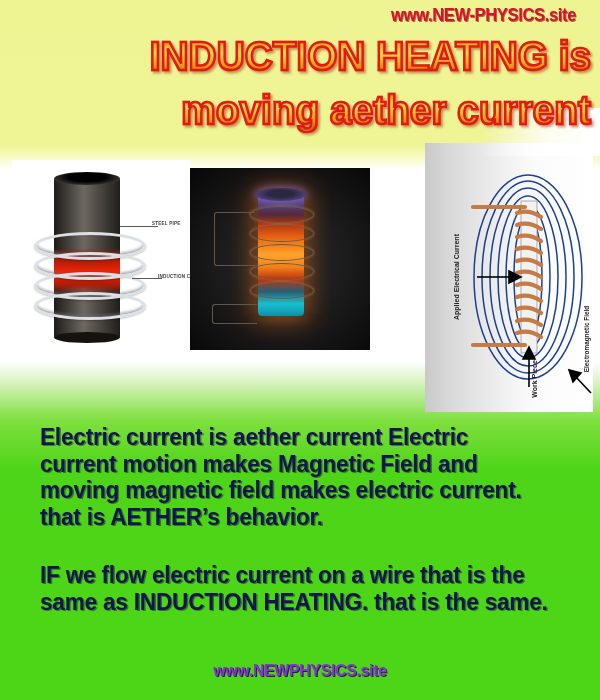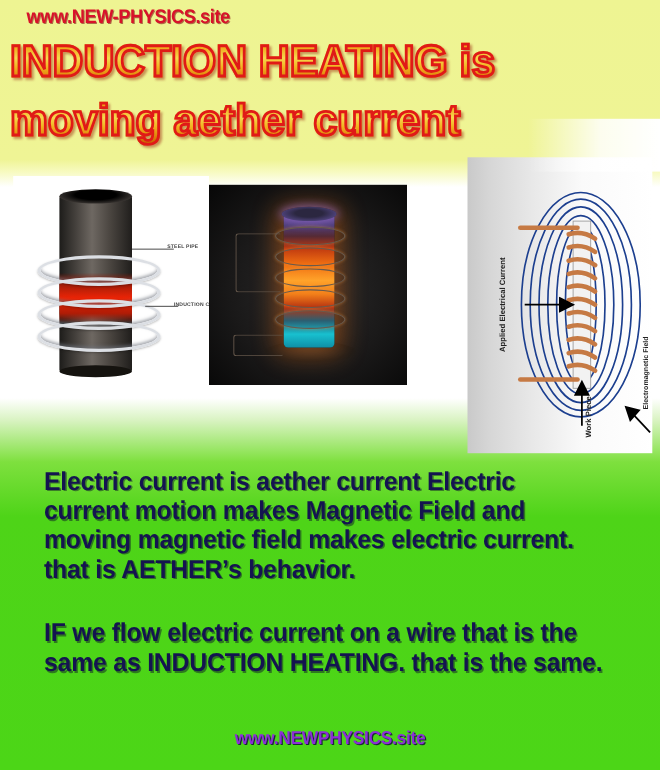--- a/index.html
+++ b/index.html
@@ -27,21 +27,21 @@
         #4ed418 470px,
         #4cd617 700px);
   }
 
   
   .header-band {
     position: absolute;
     left: 0; top: 0;
     width: 600px;
     height: 150px;
-    text-align: left;
+    text-align: right;
     z-index: 5;
   }
 
   .top-url {
     position: absolute;
     left: 0; top: 5px;
     width: 600px;
     font-family: "Liberation Sans Narrow", "Liberation Sans", sans-serif;
     font-weight: bold;
     font-size: 18px;

